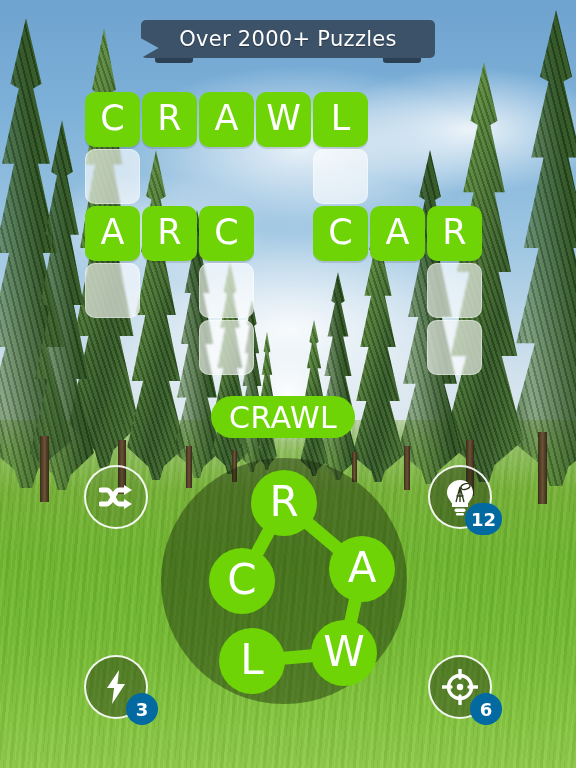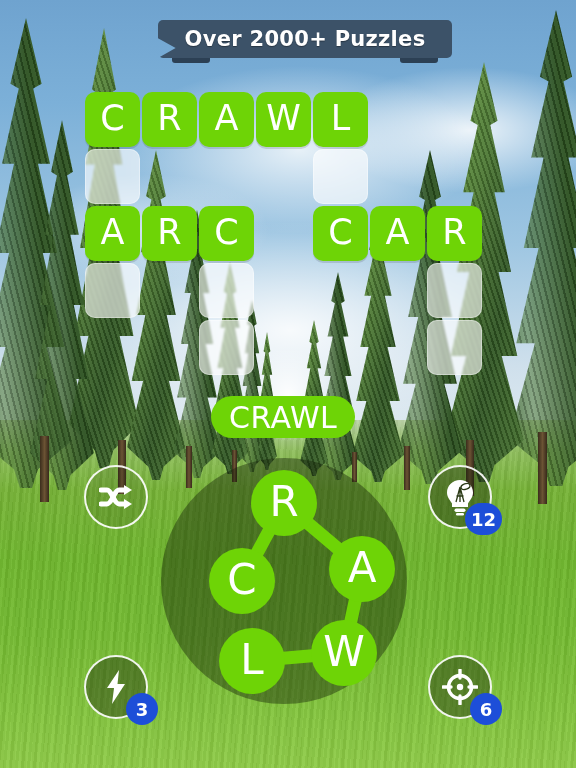--- a/index.html
+++ b/index.html
@@ -58,23 +58,22 @@
     background:
       repeating-linear-gradient(76deg, rgba(0,0,0,.2) 0 2px, rgba(255,255,255,.06) 2px 6px),
       linear-gradient(85deg, #2c5321 0%, #47743097 28%, #2a4f1e 60%, #3e6b28 100%);
   }
   .trunk {
     position:absolute; width:9px; background:linear-gradient(90deg,#3b2d1c,#6b5334,#38291a);
   }
 
   
   #banner {
-    position:absolute; left:158px; top:20px; width:294px; height:42px;
+    position:absolute; left:141px; top:20px; width:294px; height:42px;
     z-index:5;
-    font-weight:bold;
   }
   .ribbon-tail {
     position:absolute; top:34px; width:38px; height:9px;
     background:#2c4054; border-radius:0 0 3px 3px;
   }
   .ribbon-tail.l { left:14px; }
   .ribbon-tail.r { right:14px; }
   .ribbon-main {
     position:absolute; left:0; top:0; width:294px; height:38px;
     background:#3c5268;
@@ -144,21 +143,21 @@
     background:rgba(24,34,12,.40);
     border:2px solid rgba(255,255,255,.92);
     display:flex; align-items:center; justify-content:center;
     z-index:7;
   }
   .act.plain { background:rgba(24,34,12,.12); }
   .act svg { display:block; }
   .badge {
     position:absolute; right:-12px; bottom:-8px;
     min-width:32px; height:32px; padding:16px 6px;
-    border-radius:16px; background:#1d4ed8;
+    border-radius:16px; background:#0369a1;
     display:flex; align-items:center; justify-content:center;
     color:#fff; font-size:18px; font-weight:bold;
     font-family:"DejaVu Sans", sans-serif;
   }
   #btn-shuffle { left:84px; top:465px; }
   #btn-hint    { left:428px; top:465px; }
   #btn-boost   { left:84px; top:655px; }
   #btn-target  { left:428px; top:655px; }
 </style>
 </head>

